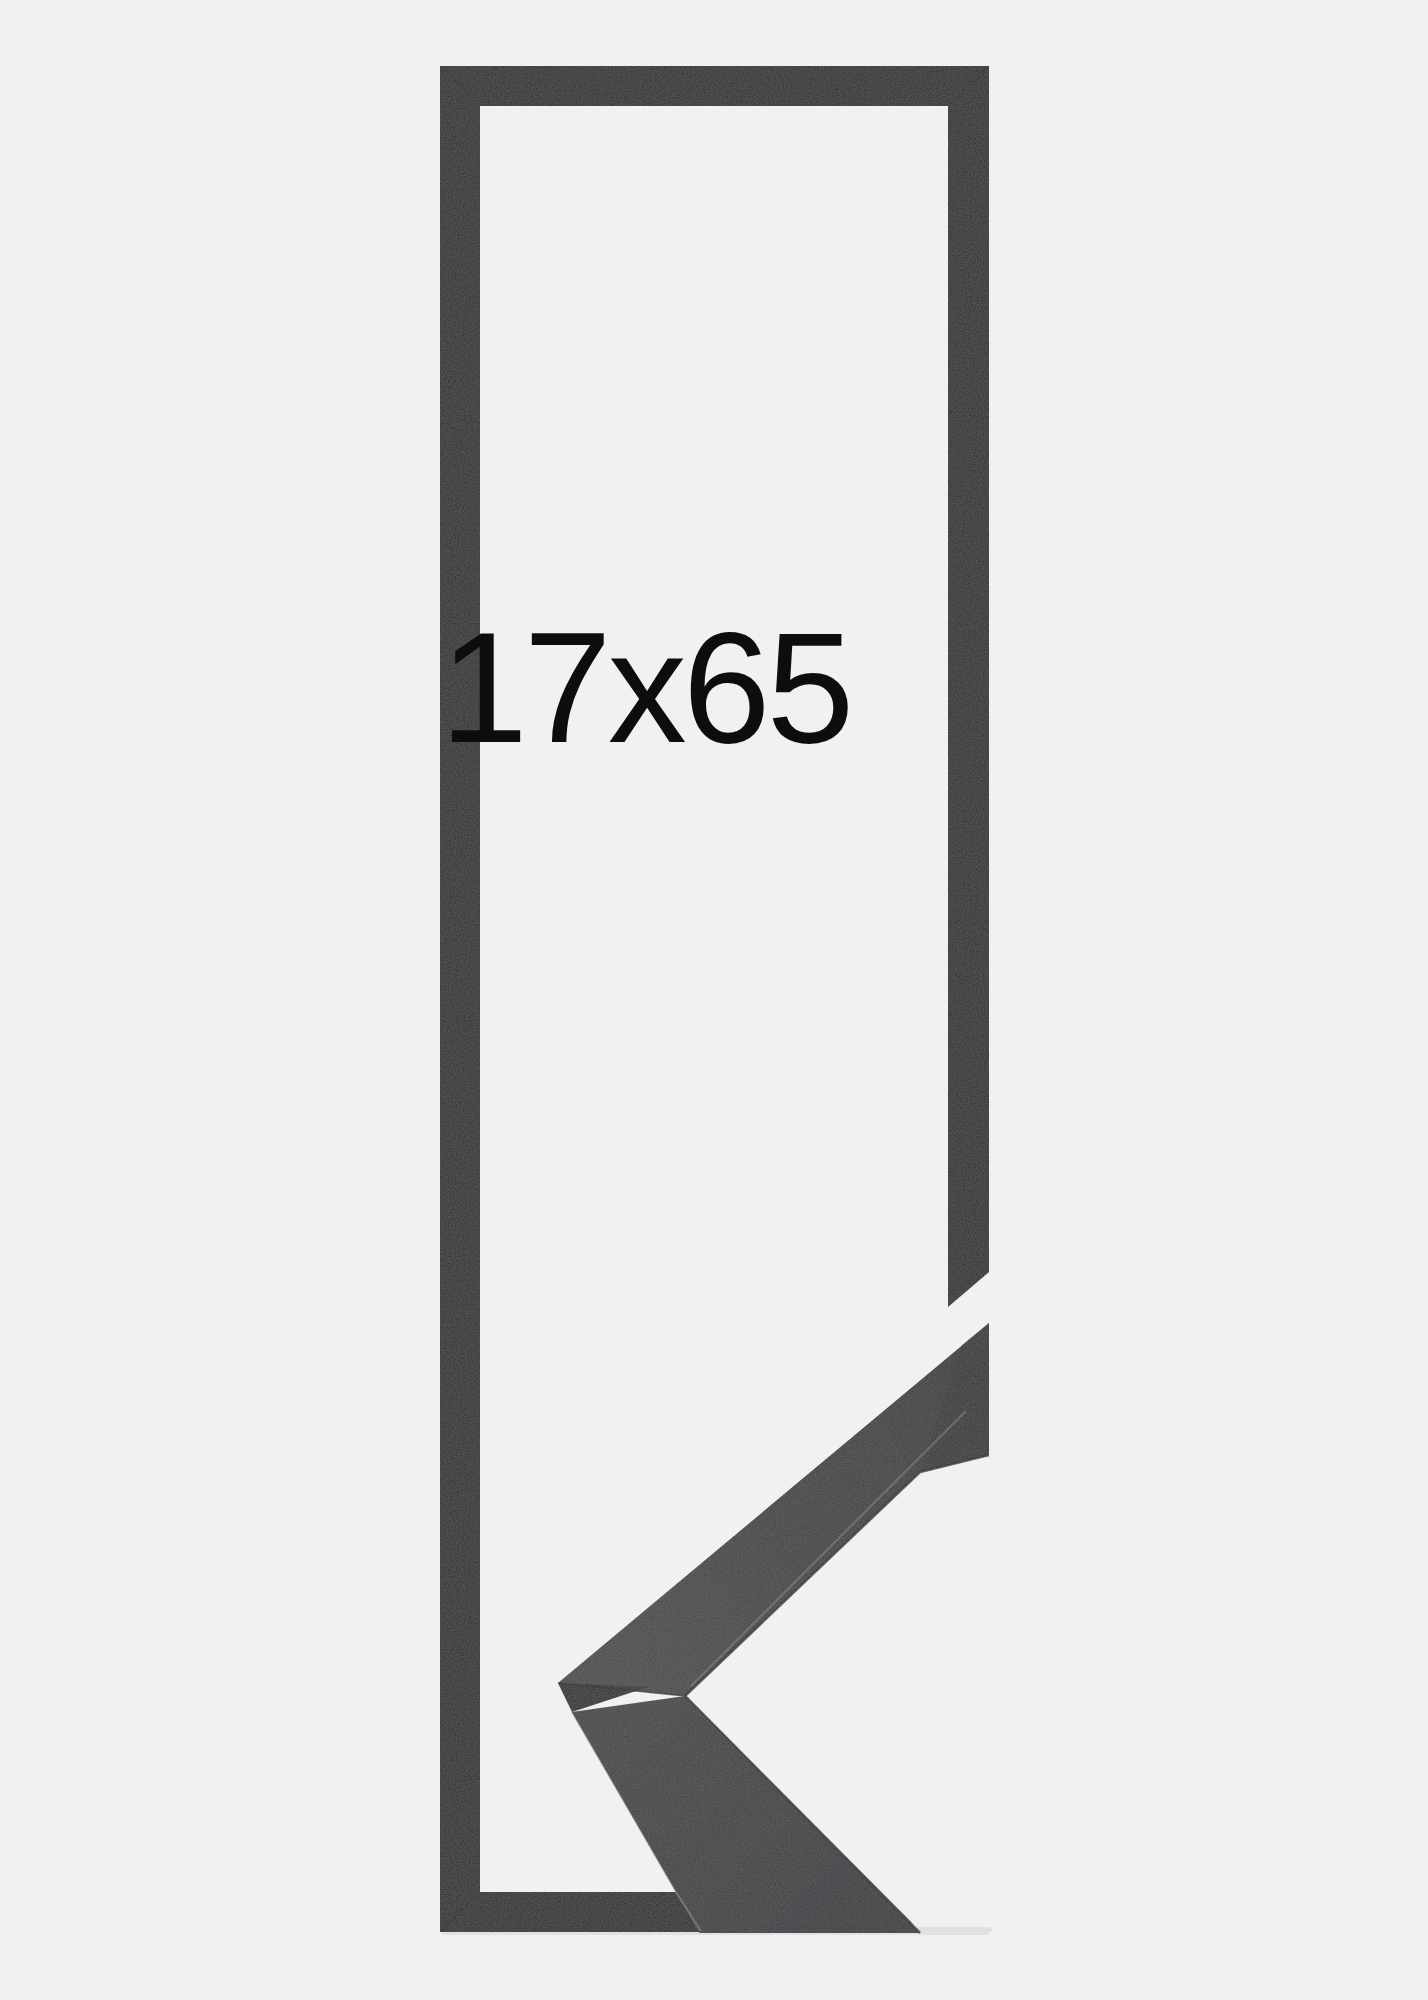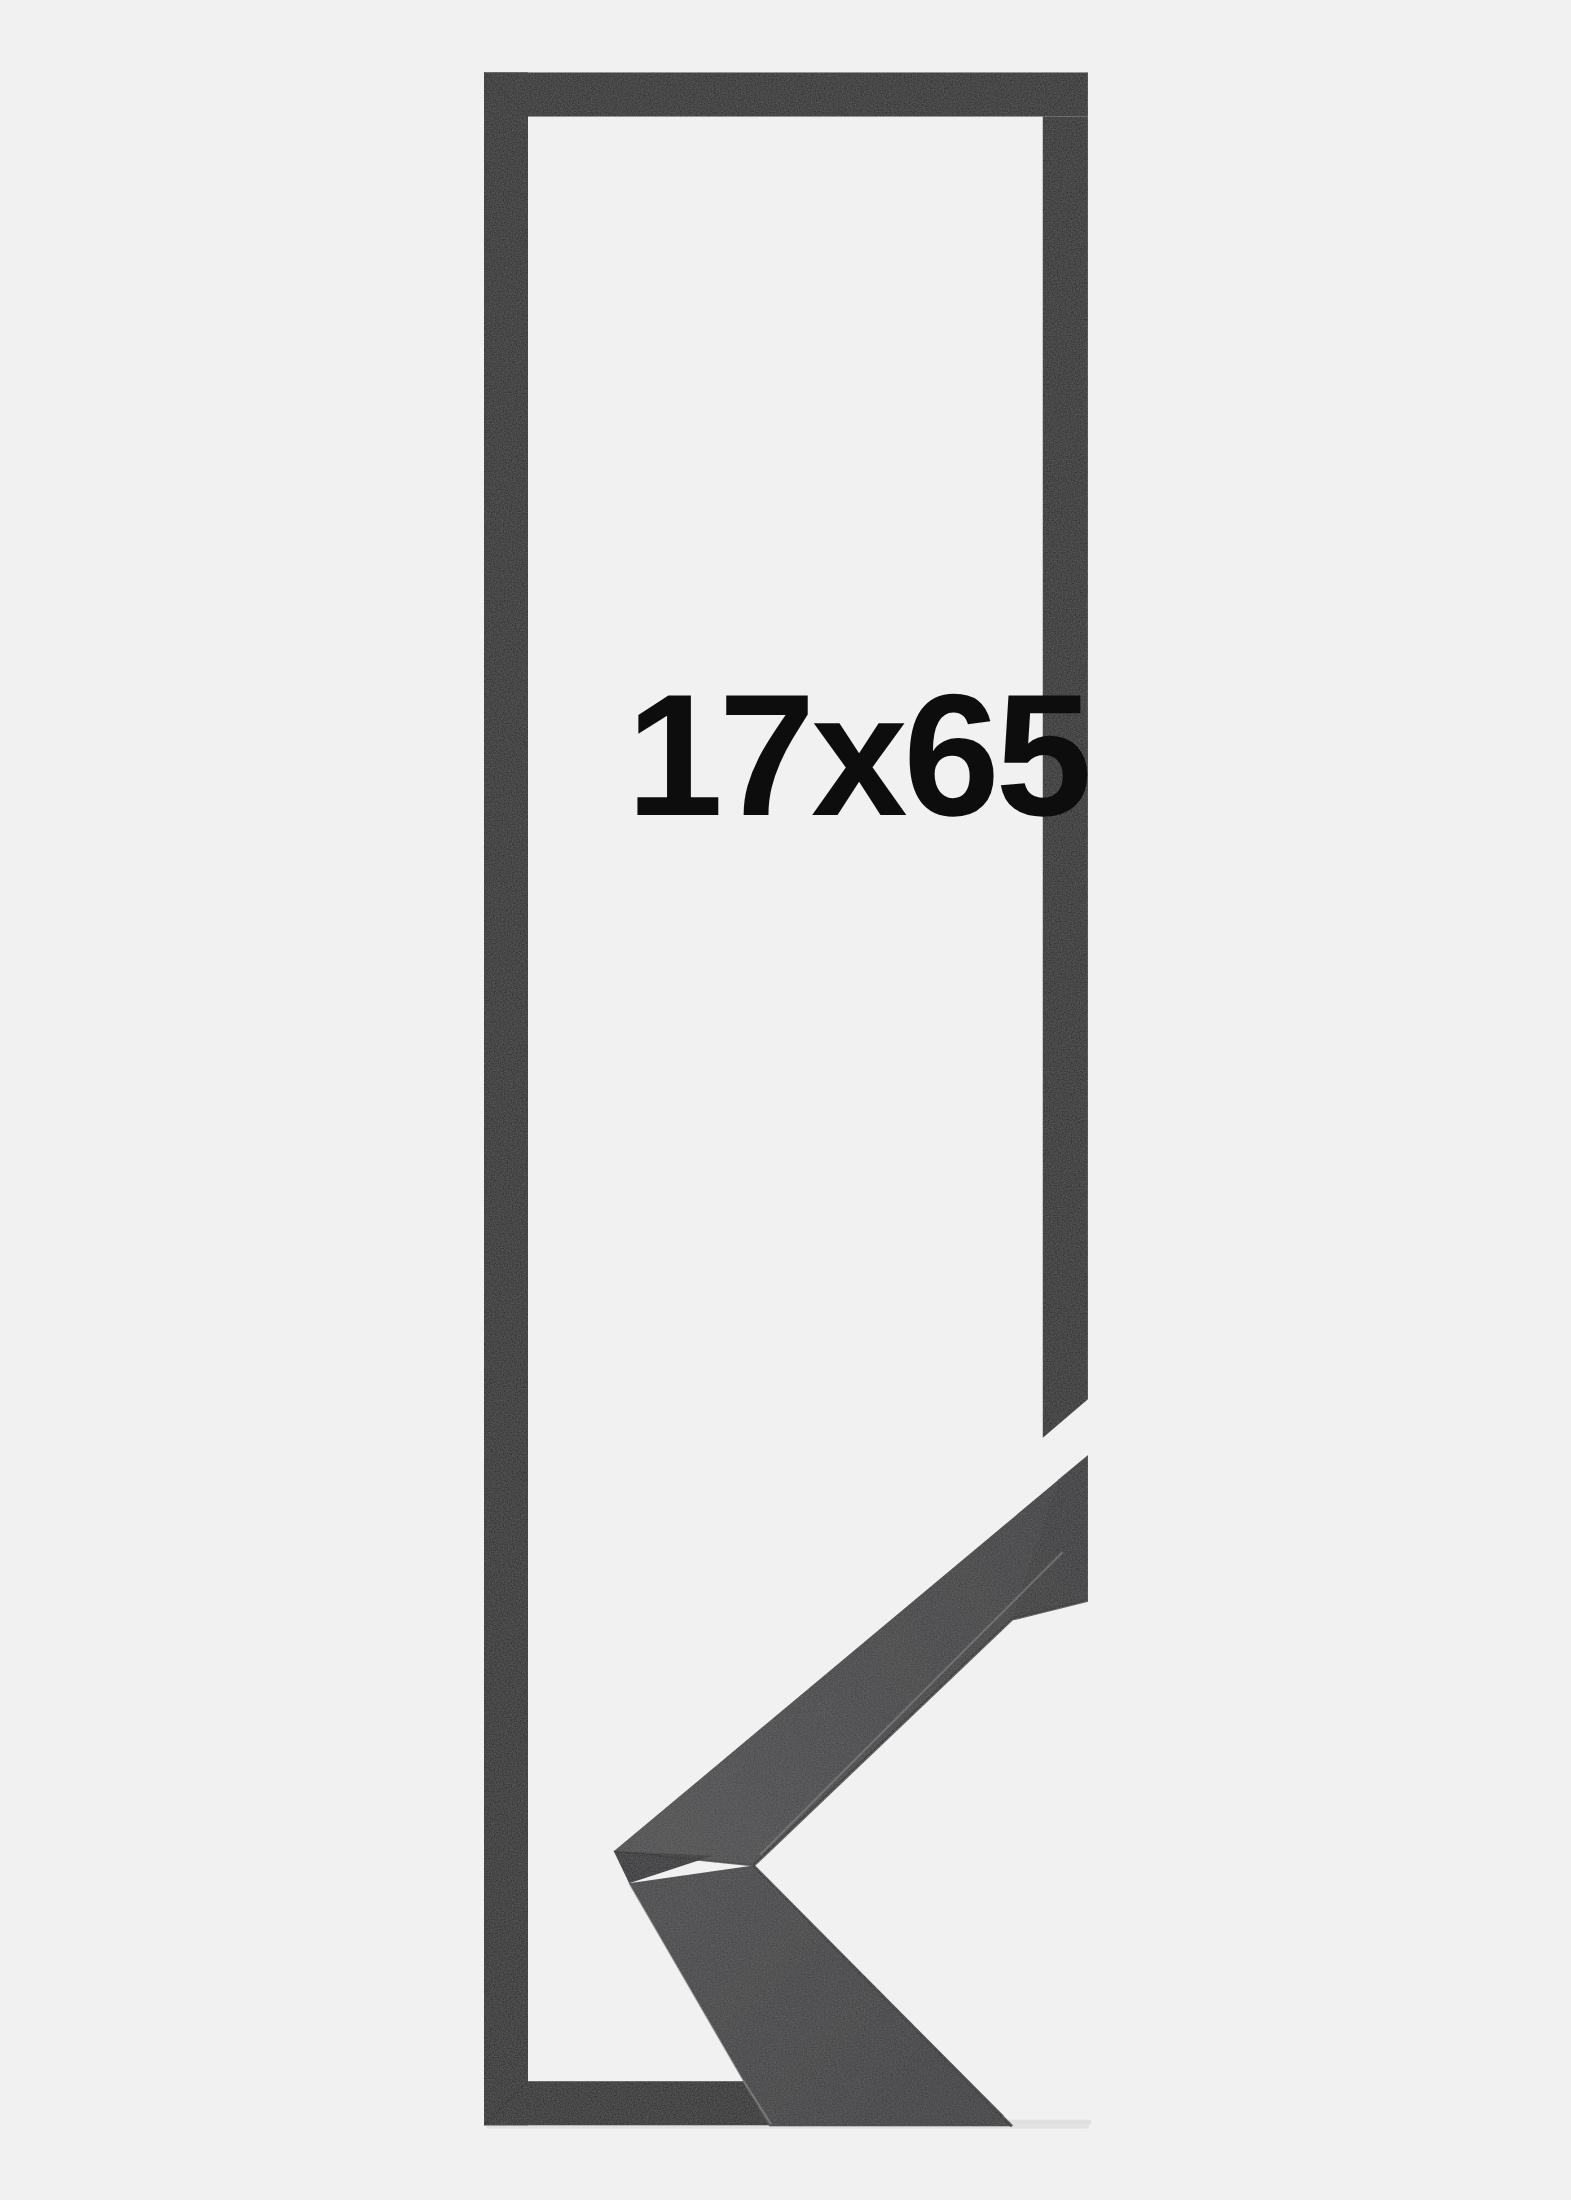--- a/index.html
+++ b/index.html
@@ -7,22 +7,22 @@
   .canvas{
     position:relative;
     width:1428px;height:2000px;
     overflow:hidden;
     background:#F1F1F2;
   }
   .stage{position:absolute;inset:0;}
   .size-label{
     position:absolute;
     left:440px;top:608px;width:549px;
-    text-align:right;
-    font-weight:bold;
+    text-align:left;
+    font-weight:normal;
     font-size:158px;
     line-height:1;
     letter-spacing:-4px;
     color:#0D0D0D;
     user-select:none;
   }
 </style>
 </head>
 <body>
 

